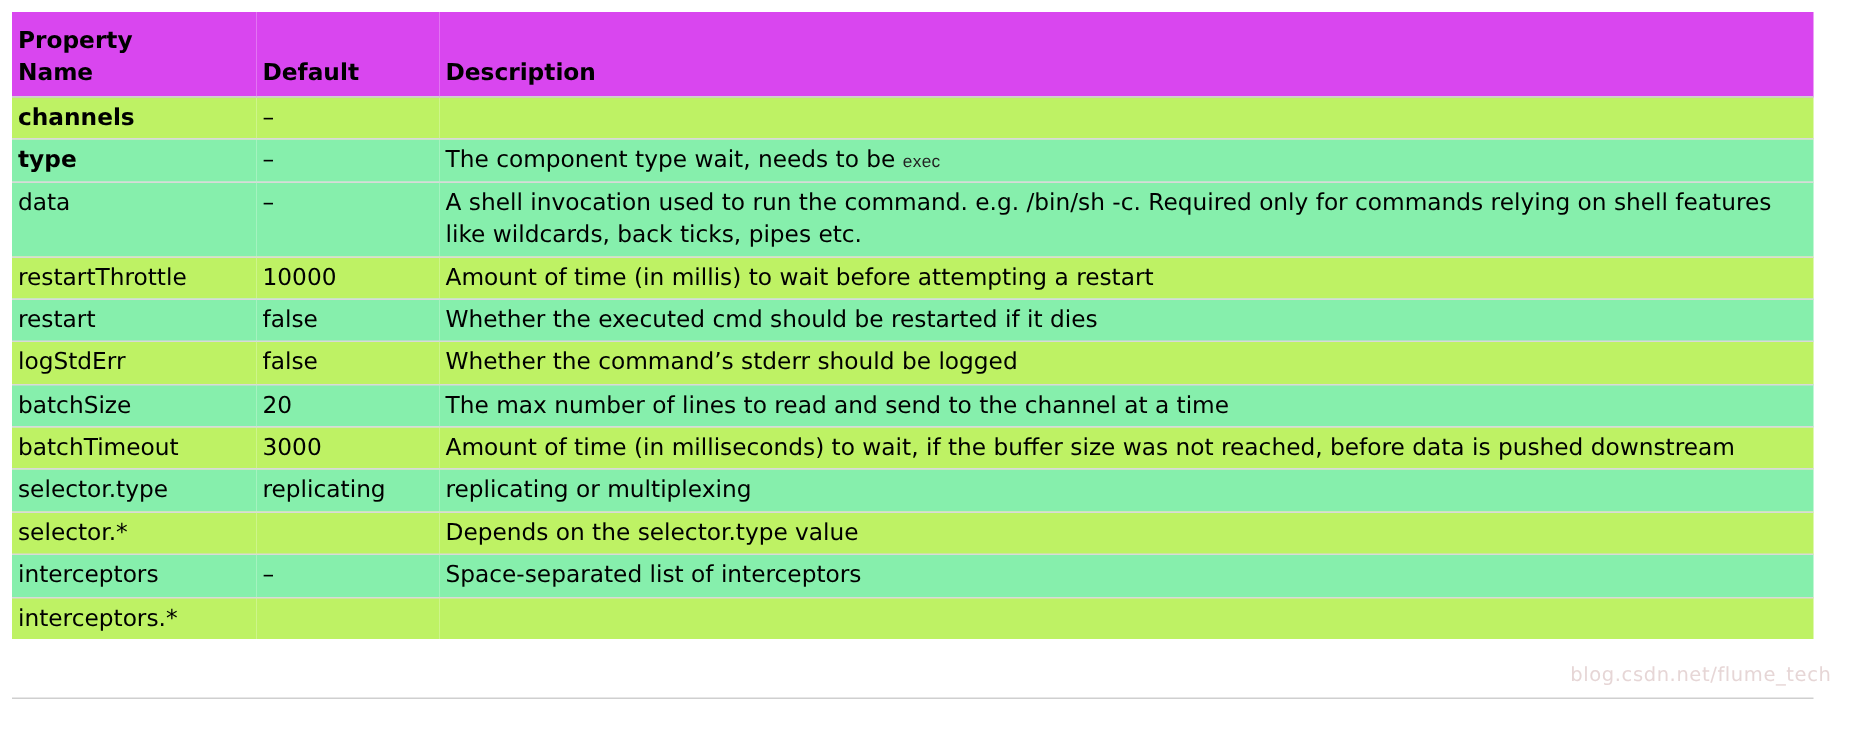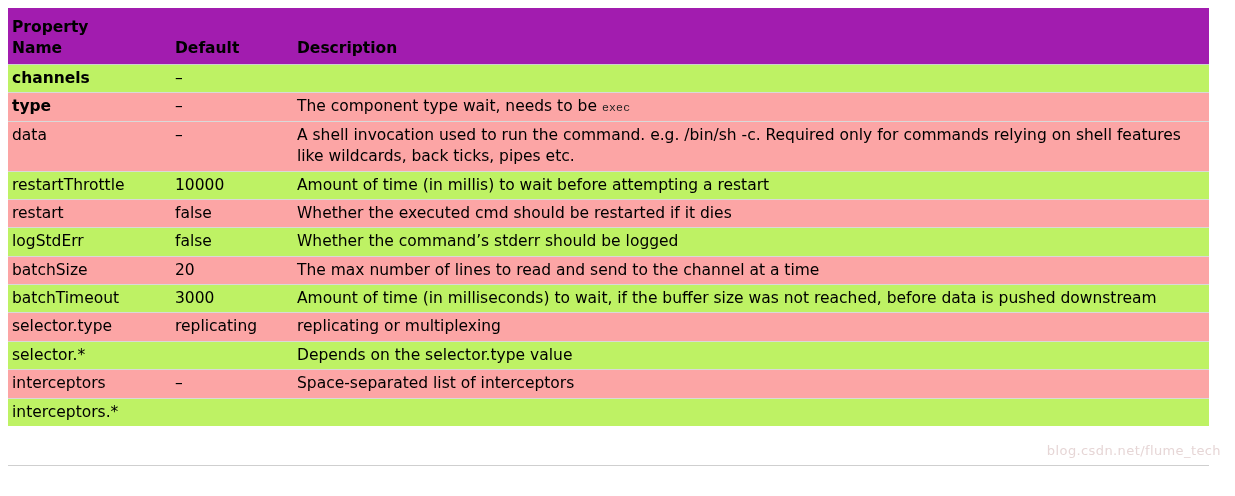--- a/index.html
+++ b/index.html
@@ -24,21 +24,21 @@
     border-collapse: collapse;
     width: 1201px;
     margin: 8px 0 0 8px;
     table-layout: fixed;
   }
   table.props col.c-name  { width: 163px; }
   table.props col.c-def   { width: 122px; }
   table.props col.c-desc  { width: 916px; }
 
   table.props thead th {
-    background: #a21caf;
+    background: #d946ef;
     text-align: left;
     vertical-align: bottom;
     font-weight: bold;
     font-size: 15.5px;
     line-height: 1.35;
     padding: 5px 6px 5px 4px;
     border: 0;
   }
   table.props thead tr.head-row th {
     height: 46px;
@@ -48,28 +48,28 @@
     line-height: 1.38;
     padding: 3px 6px 3px 4px;
     vertical-align: top;
     border-top: 1px solid #d9d9d9;
     background: #bef264;
   }
   table.props tbody tr:first-child td {
     border-top: 1px solid #cfcfcf;
   }
   table.props tbody tr.alt td {
-    background: #fca5a5;
+    background: #86efac;
   }
   td.name { white-space: nowrap; }
   td.name.bold, .bold { font-weight: bold; }
   td.def  { white-space: nowrap; }
   td.desc { }
   .code {
-    font-family: Liberation Mono, monospace;
+    font-family: Liberation Sans, sans-serif;
     font-size: 11.5px;
     color: #222;
     letter-spacing: 0.2px;
     text-align: right;
   }
   .watermark {
     position: absolute;
     right: 14px;
     bottom: 46px;
     font-size: 13px;

